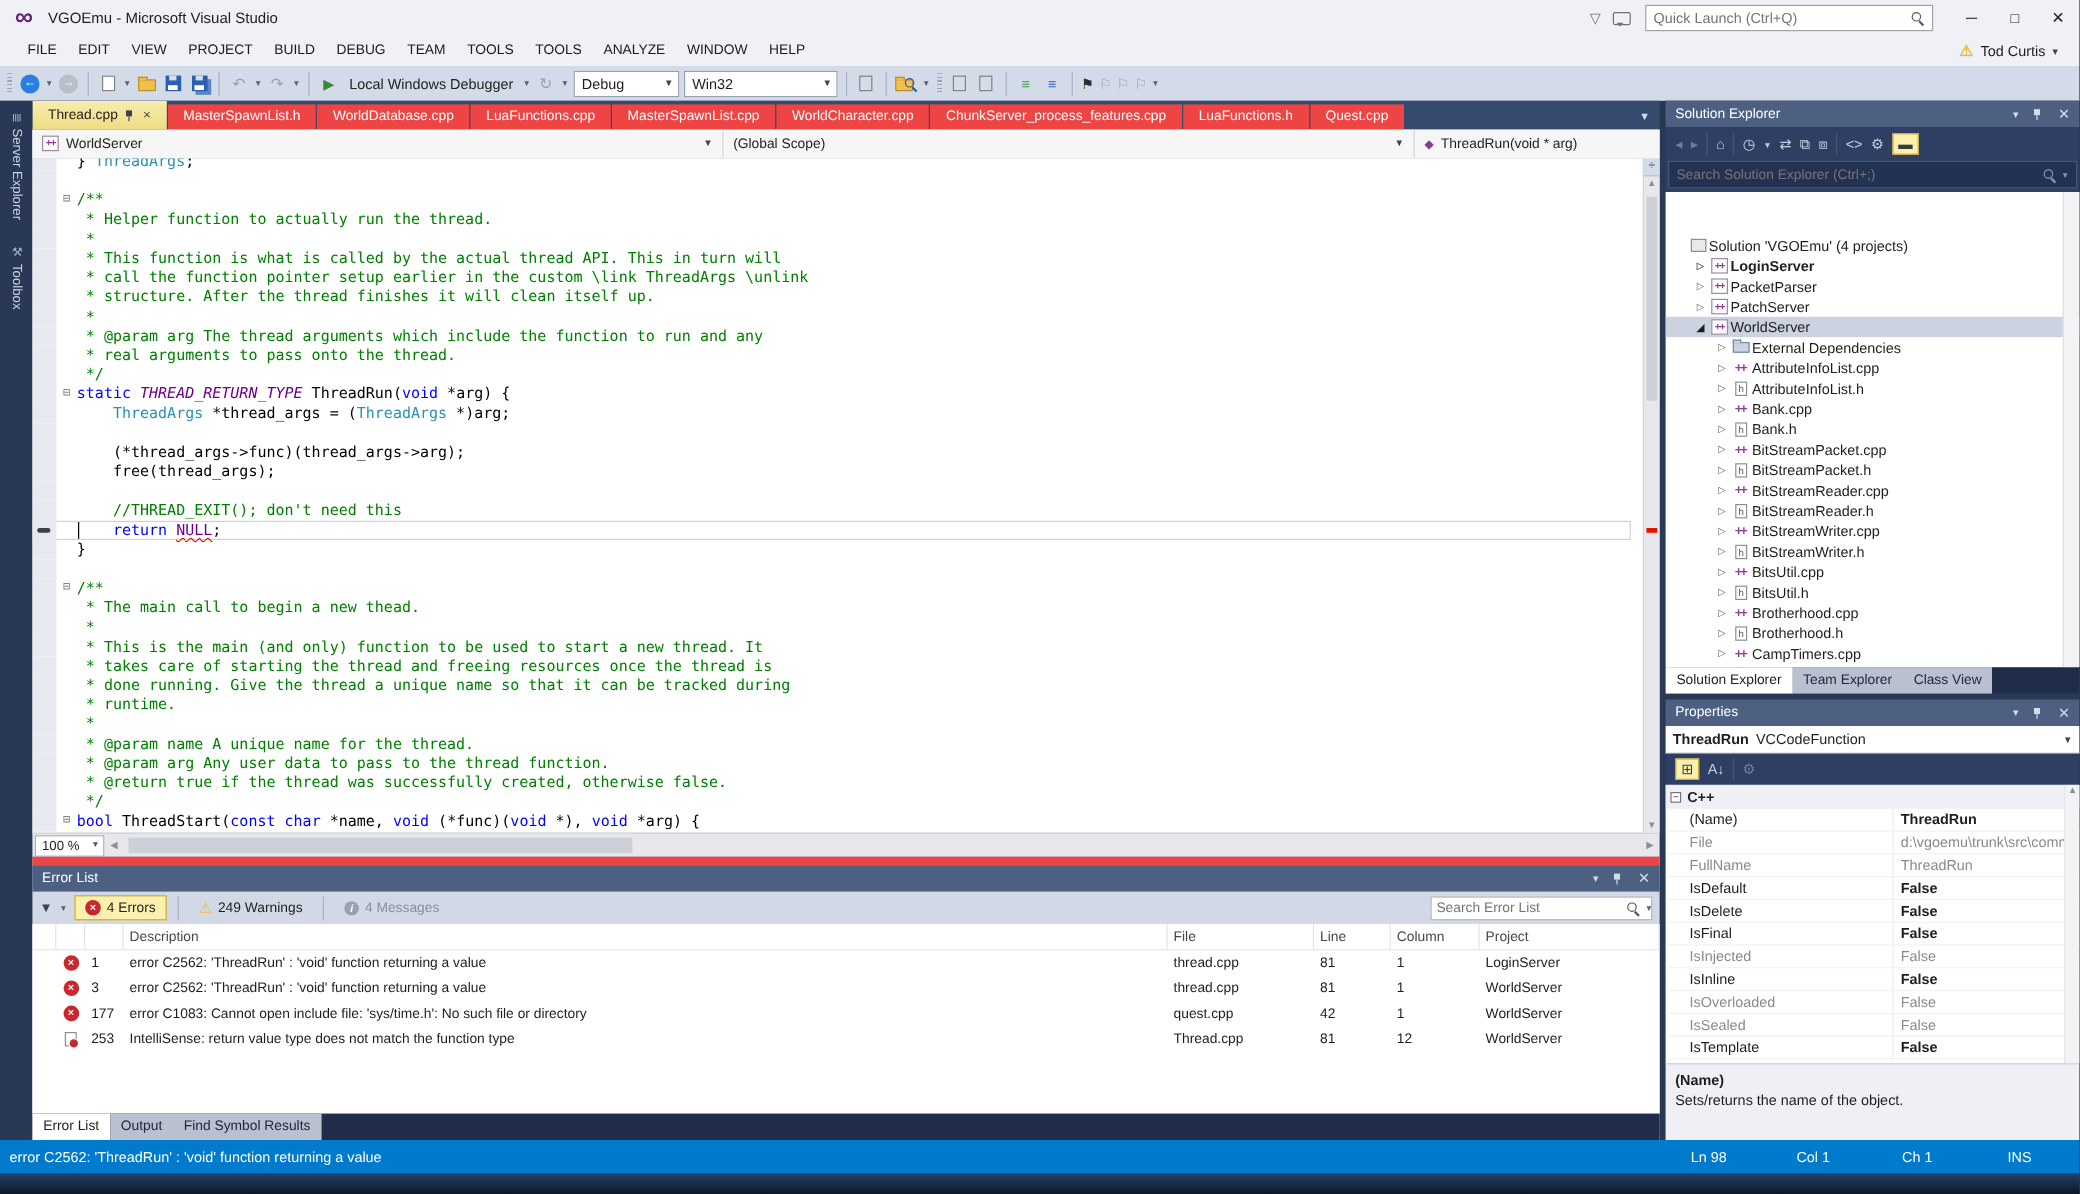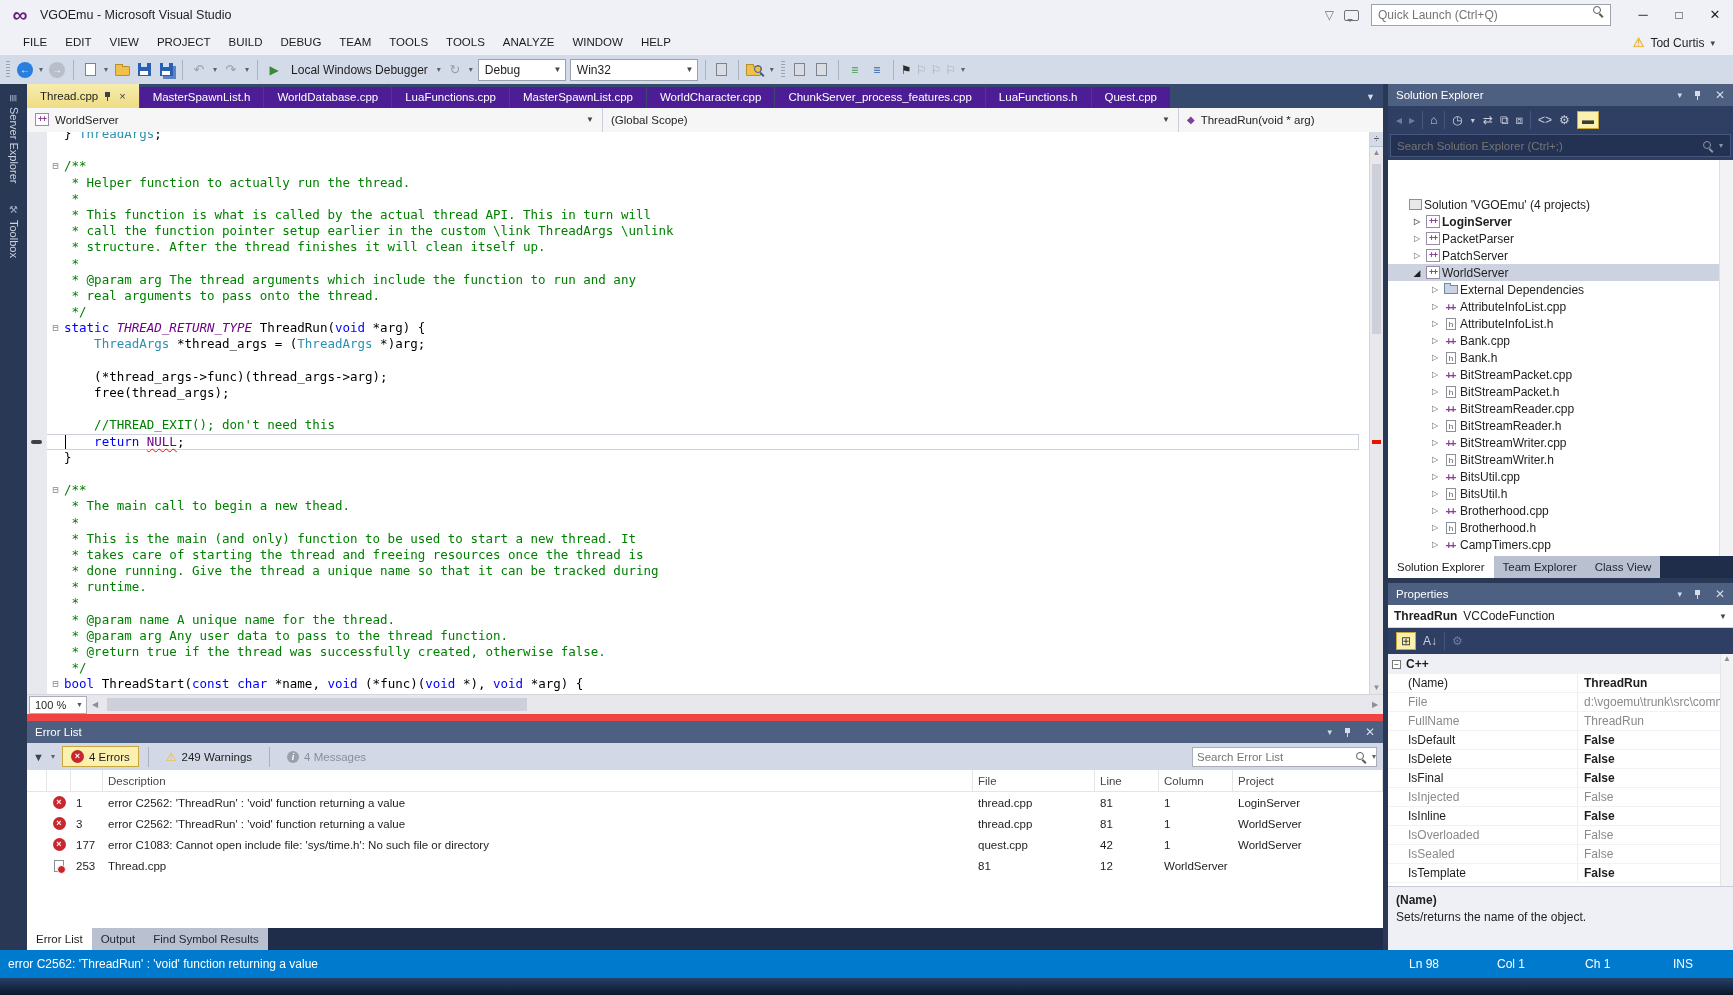--- a/index.html
+++ b/index.html
@@ -8,21 +8,21 @@
   #app { width:1733px; height:995px; display:flex; flex-direction:column; background:#293955; }
 
   
   .titlebar { height:30px; background:#eff1f7; display:flex; align-items:center; flex:none; }
   .vslogo { width:40px; text-align:center; color:#68217a; font-size:21px; font-weight:bold; line-height:28px; }
   .apptitle { font-size:12.5px; color:#1e1e1e; }
   .tb-spacer { flex:1; }
   .funnel { color:#717171; font-size:12px; margin:0 10px; }
   .bubble { display:inline-block; width:15px; height:11px; border:1.5px solid #717171; border-radius:2px; position:relative; margin-right:12px; }
   .bubble::after { content:""; position:absolute; left:2px; bottom:-5px; width:0; height:0; border:3px solid transparent; border-top-color:#717171; }
-  .quicklaunch { width:240px; height:22px; border:1px solid #9da2ac; background:#fff; display:flex; padding:0 6px; margin-right:14px; }
+  .quicklaunch { width:240px; height:22px; border:1px solid #9da2ac; background:#fff; display:flex; align-items:center; padding:0 6px; margin-right:14px; }
   .quicklaunch input { border:none; outline:none; flex:1; font-size:12px; color:#6d6d6d; font-family:"Liberation Sans",sans-serif; background:transparent; }
   .mag { position:relative; display:inline-block; width:12px; height:12px; color:#5a5a5a; flex:none; }
   .mag::before { content:""; position:absolute; left:1px; top:1px; width:6px; height:6px; border:1.5px solid currentColor; border-radius:50%; }
   .mag::after { content:""; position:absolute; left:8px; top:8px; width:5px; height:1.5px; background:currentColor; transform:rotate(45deg); transform-origin:0 0; }
   .winbtn { width:36px; height:30px; text-align:center; line-height:30px; color:#1e1e1e; font-size:13px; }
   .winbtn.max { font-size:12px; }
 
   
   .menubar { height:25px; background:#eff1f7; display:flex; align-items:center; padding-left:14px; flex:none; }
   .menuitem { padding:0 9px; font-size:11.5px; color:#1b1b1b; line-height:25px; }
@@ -62,21 +62,21 @@
   
   .main { flex:1; display:flex; min-height:0; }
   .sidestrip { width:27px; background:#293955; flex:none; display:flex; flex-direction:column; align-items:center; padding-top:2px; gap:4px; }
   .vtab { writing-mode:vertical-rl; color:#cdd3e0; font-size:11px; padding:8px 0; display:flex; align-items:center; gap:5px; }
   .vtab .vico { font-size:10px; color:#9fb0cc; }
 
   .editorcol { width:1356px; display:flex; flex-direction:column; flex:none; min-height:0; }
 
   
   .tabstrip { height:24px; background:#364a6e; display:flex; align-items:flex-end; flex:none; overflow:hidden; }
-  .dtab { height:21px; line-height:21px; padding:0 13px; font-size:11.5px; color:#fff; background:#4c1d95; margin-right:1px; white-space:nowrap; display:flex; align-items:center; gap:6px; }
+  .dtab { height:21px; line-height:21px; padding:0 13px; font-size:11.5px; color:#fff; background:#ef4444; margin-right:1px; white-space:nowrap; display:flex; align-items:center; gap:6px; }
   .dtab.active { background:linear-gradient(#f7ecae,#eedd84); color:#1e1e1e; height:24px; line-height:24px; }
   .pin { position:relative; display:inline-block; width:9px; height:11px; color:#3f3f46; }
   .pin::before { content:""; position:absolute; left:1px; top:1px; width:5px; height:5px; background:currentColor; }
   .pin::after { content:""; position:absolute; left:3px; top:6px; width:1px; height:4px; background:currentColor; }
   .tabclose { font-size:11px; color:#3f3f46; }
   .welloverflow { margin-left:auto; color:#d5dbe8; font-size:9px; padding:0 8px 6px 0; }
 
   
   .navbar { height:24px; background:#f6f6f6; border-bottom:1px solid #cccedb; display:flex; align-items:center; flex:none; gap:0; }
   .navcombo { height:24px; display:flex; align-items:center; background:#f6f6f6; border-right:1px solid #cccedb; padding:0 4px 0 8px; gap:6px; }
@@ -514,20 +514,21 @@
               <span class="cell">42</span>
               <span class="cell">1</span>
               <span class="cell">WorldServer</span>
             </div>
             <div class="errrow">
               <span></span>
               <span class="icell">
                 <span class="docerr"></span>
               </span>
               <span class="cell">253</span>
+              <span class="cell">IntelliSense: return value type does not match the function type</span>
               <span class="cell">Thread.cpp</span>
               <span class="cell">81</span>
               <span class="cell">12</span>
               <span class="cell">WorldServer</span>
             </div>
           </div>
         <div class="elbottom">
           <span class="btab active" id="eltab0">Error List</span>
           <span class="btab-group">
             <span class="btab" id="eltab1">Output</span>

